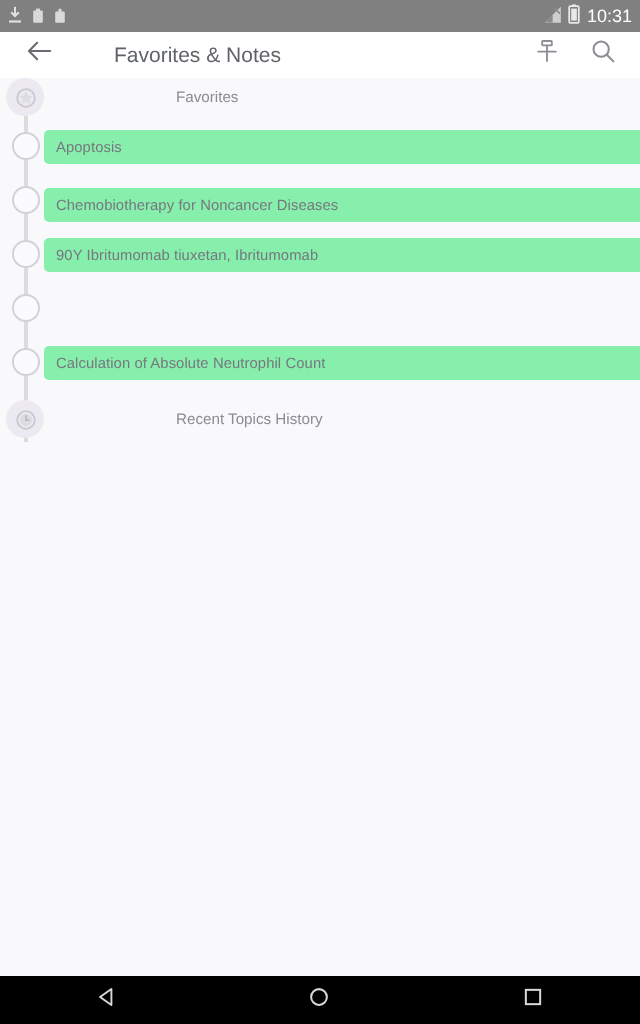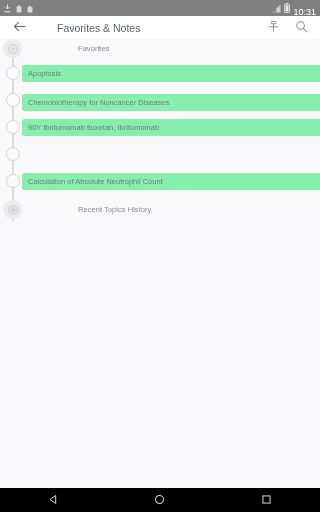--- a/index.html
+++ b/index.html
@@ -10,21 +10,21 @@
   }
   #screen { position:relative; width:320px; height:512px; background:#f9f9fc; }
 
   
   .statusbar {
     position:absolute; top:0; left:0; width:320px; height:16px;
     background:#808080; display:flex; align-items:center;
     padding:0 4px; z-index:50;
   }
   .sb-left { display:flex; align-items:center; gap:5px; }
-  .sb-right { margin-left:auto; display:flex; align-items:flex-end; gap:3px; }
+  .sb-right { margin-left:auto; display:flex; align-items:center; gap:3px; }
   .sb-time {
     color:#ffffff; font-size:9px; line-height:1;
     font-family:"Liberation Sans", sans-serif; letter-spacing:0px;
   }
   .sb-ico { display:block; }
 
   
   .toolbar {
     position:absolute; top:16px; left:0; width:320px; height:23px;
     background:#ffffff; display:flex; align-items:center;
@@ -53,21 +53,21 @@
   
   .node-big {
     position:absolute; left:3px; width:19px; height:19px;
     border-radius:50%; background:#eceaf0;
     border:1.3px solid #dcdad f;
     border-color:#dbd9e0;
     display:flex; align-items:center; justify-content:center;
   }
   .node-big svg { display:block; }
   .group-label {
-    position:absolute; left:34px; font-size:7.6px; color:#8b8b93;
+    position:absolute; left:44px; font-size:7.6px; color:#8b8b93;
     white-space:nowrap;
     padding-left:44px;
   }
   
   .node-small {
     position:absolute; left:5.5px; width:14px; height:14px;
     border-radius:50%; background:#fbfbfd;
     border:1.5px solid #d2d2d8;
   }
   .pill {

